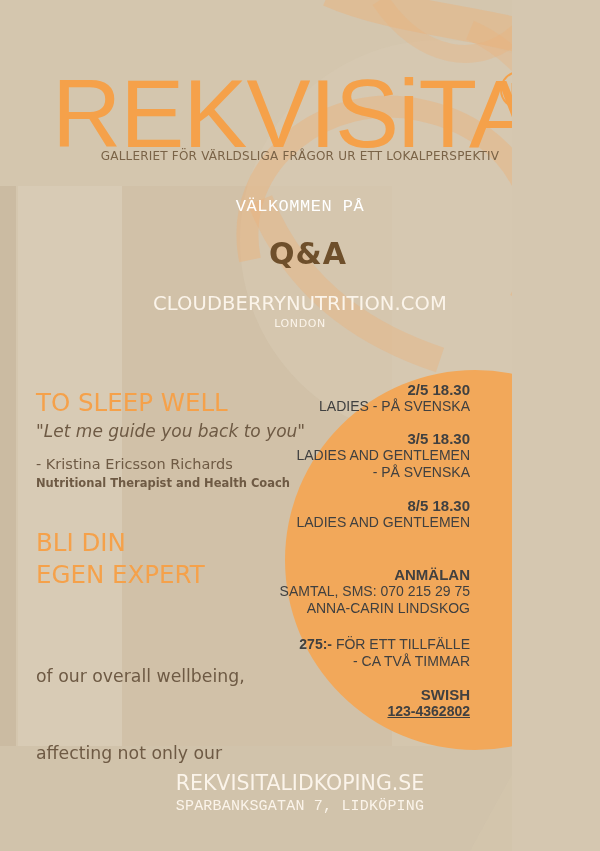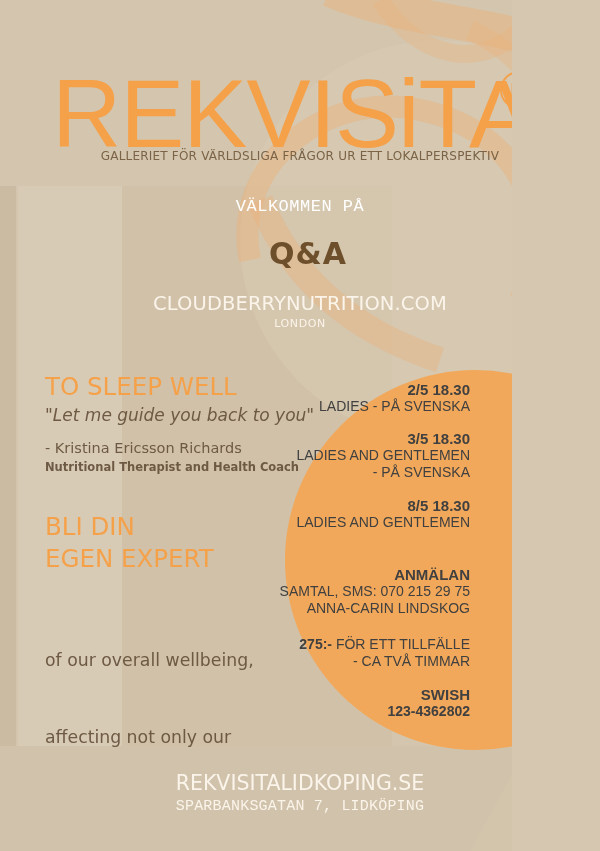--- a/index.html
+++ b/index.html
@@ -7,21 +7,21 @@
   .poster { position: absolute; left: 0; top: 0; width: 512px; height: 851px; overflow: hidden; background: #d4c6ae; }
   .svg-layer { position: absolute; left: 0; top: 0; }
   .center { position: absolute; left: 0; width: 600px; text-align: center; }
   .brand { top: 66px; left: 52px; width: auto; text-align: left; font-family: "Liberation Sans", sans-serif; font-size: 96px; line-height: 96px; color: #f5a14a; letter-spacing: -1px; font-weight: normal; }
   .reg { position: absolute; top: 71px; left: 500px; width: 38px; height: 38px; border: 2px solid #f5a14a; border-radius: 50%; color: #f5a14a; font-family: "Liberation Sans", sans-serif; font-size: 26px; line-height: 38px; text-align: center; box-sizing: border-box; }
   .tagline { top: 149px; font-family: "DejaVu Sans", sans-serif; font-size: 12px; color: #7a6347; letter-spacing: 0.2px; }
   .welcome { top: 197px; font-family: Liberation Mono, monospace; font-size: 17px; color: #ffffff; letter-spacing: 0.5px; }
   .qa { top: 236px; font-family: "DejaVu Sans", sans-serif; font-size: 30px; font-weight: bold; color: #6e4f2b; letter-spacing: 1px; padding-left: 8px; }
   .cloud { top: 292px; font-family: "DejaVu Sans", sans-serif; font-size: 19.5px; color: #fbf4ea; letter-spacing: 0.1px; }
   .london { top: 317px; font-family: "DejaVu Sans", sans-serif; font-size: 11px; color: #fbf4ea; letter-spacing: 0.6px; }
-  .left { position: absolute; left: 45px; font-family: "DejaVu Sans", sans-serif; }
+  .left { position: absolute; left: 36px; font-family: "DejaVu Sans", sans-serif; margin-top: 16px; }
   .h-orange { color: #f5a14a; font-size: 24.5px; line-height: 30px; font-weight: normal; }
   .quote { font-style: italic; color: #6e5a44; font-size: 17px; }
   .author { color: #6e5a44; font-size: 14.5px; }
   .role { color: #6e5a44; font-size: 11.5px; font-weight: bold; }
   .body-text { color: #6e5a44; font-size: 17.3px; line-height: 25.5px; white-space: pre; }
   .schedule { position: absolute; right: 42px; text-align: right; font-family: "Liberation Sans", sans-serif; color: #404040; }
   .sched-date { font-weight: bold; font-size: 15px; line-height: 17px; }
   .sched-line { font-size: 14px; line-height: 17px; }
   .footer-url { top: 771px; font-family: "DejaVu Sans", sans-serif; font-size: 20.5px; color: #fbf4ea; letter-spacing: 0px; }
   .footer-addr { top: 798px; font-family: Liberation Mono, monospace; font-size: 15px; color: #fbf4ea; letter-spacing: 0.2px; }
@@ -96,18 +96,18 @@
     <div class="sched-line">ANNA-CARIN LINDSKOG</div>
   </div>
 
   <div class="schedule" style="top:636px;">
     <div class="sched-line"><b>275:-</b><span> FÖR ETT TILLFÄLLE</span></div>
     <div class="sched-line">- CA TVÅ TIMMAR</div>
   </div>
 
   <div class="schedule" style="top:686px;">
     <div class="sched-date">SWISH</div>
-    <div class="sched-line" style="font-weight:bold;">123-4362802</div>
+    <div class="sched-line" style="font-weight:bold;text-decoration:underline;">123-4362802</div>
   </div>
 
   <div class="center footer-url">REKVISITALIDKOPING.SE</div>
   <div class="center footer-addr">SPARBANKSGATAN 7, LIDKÖPING</div>
 </div>
 
 </body></html>

